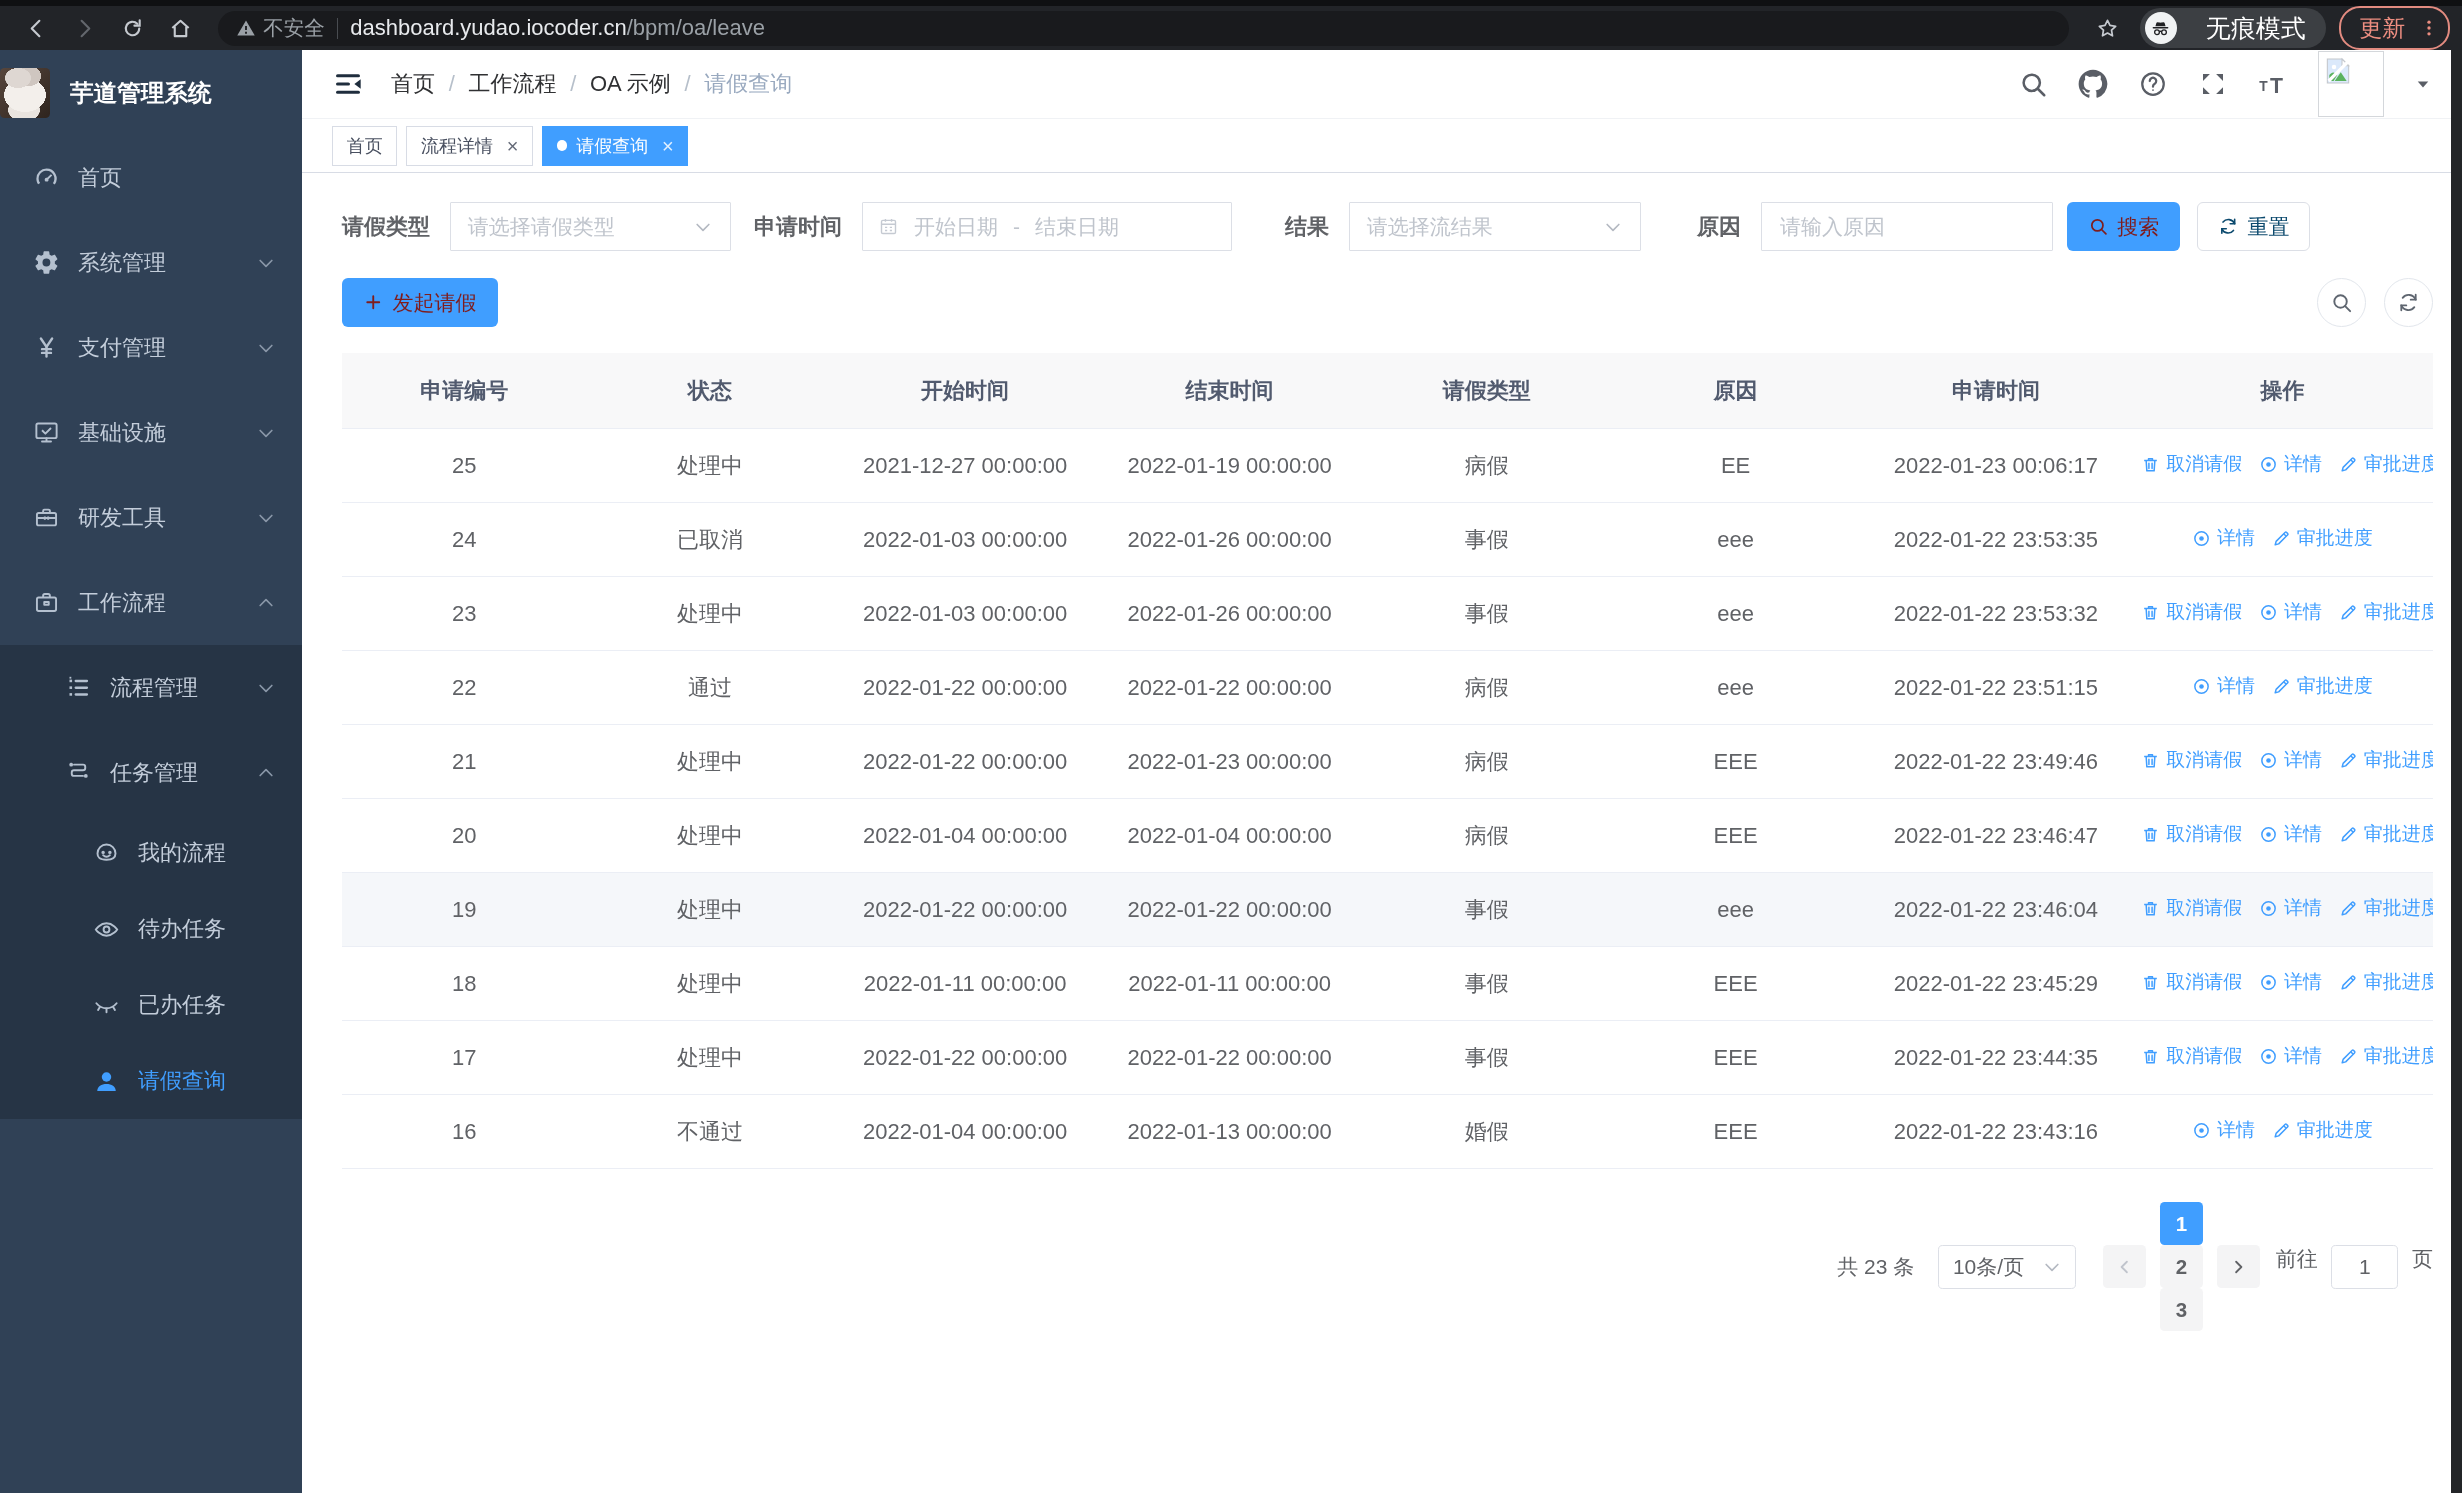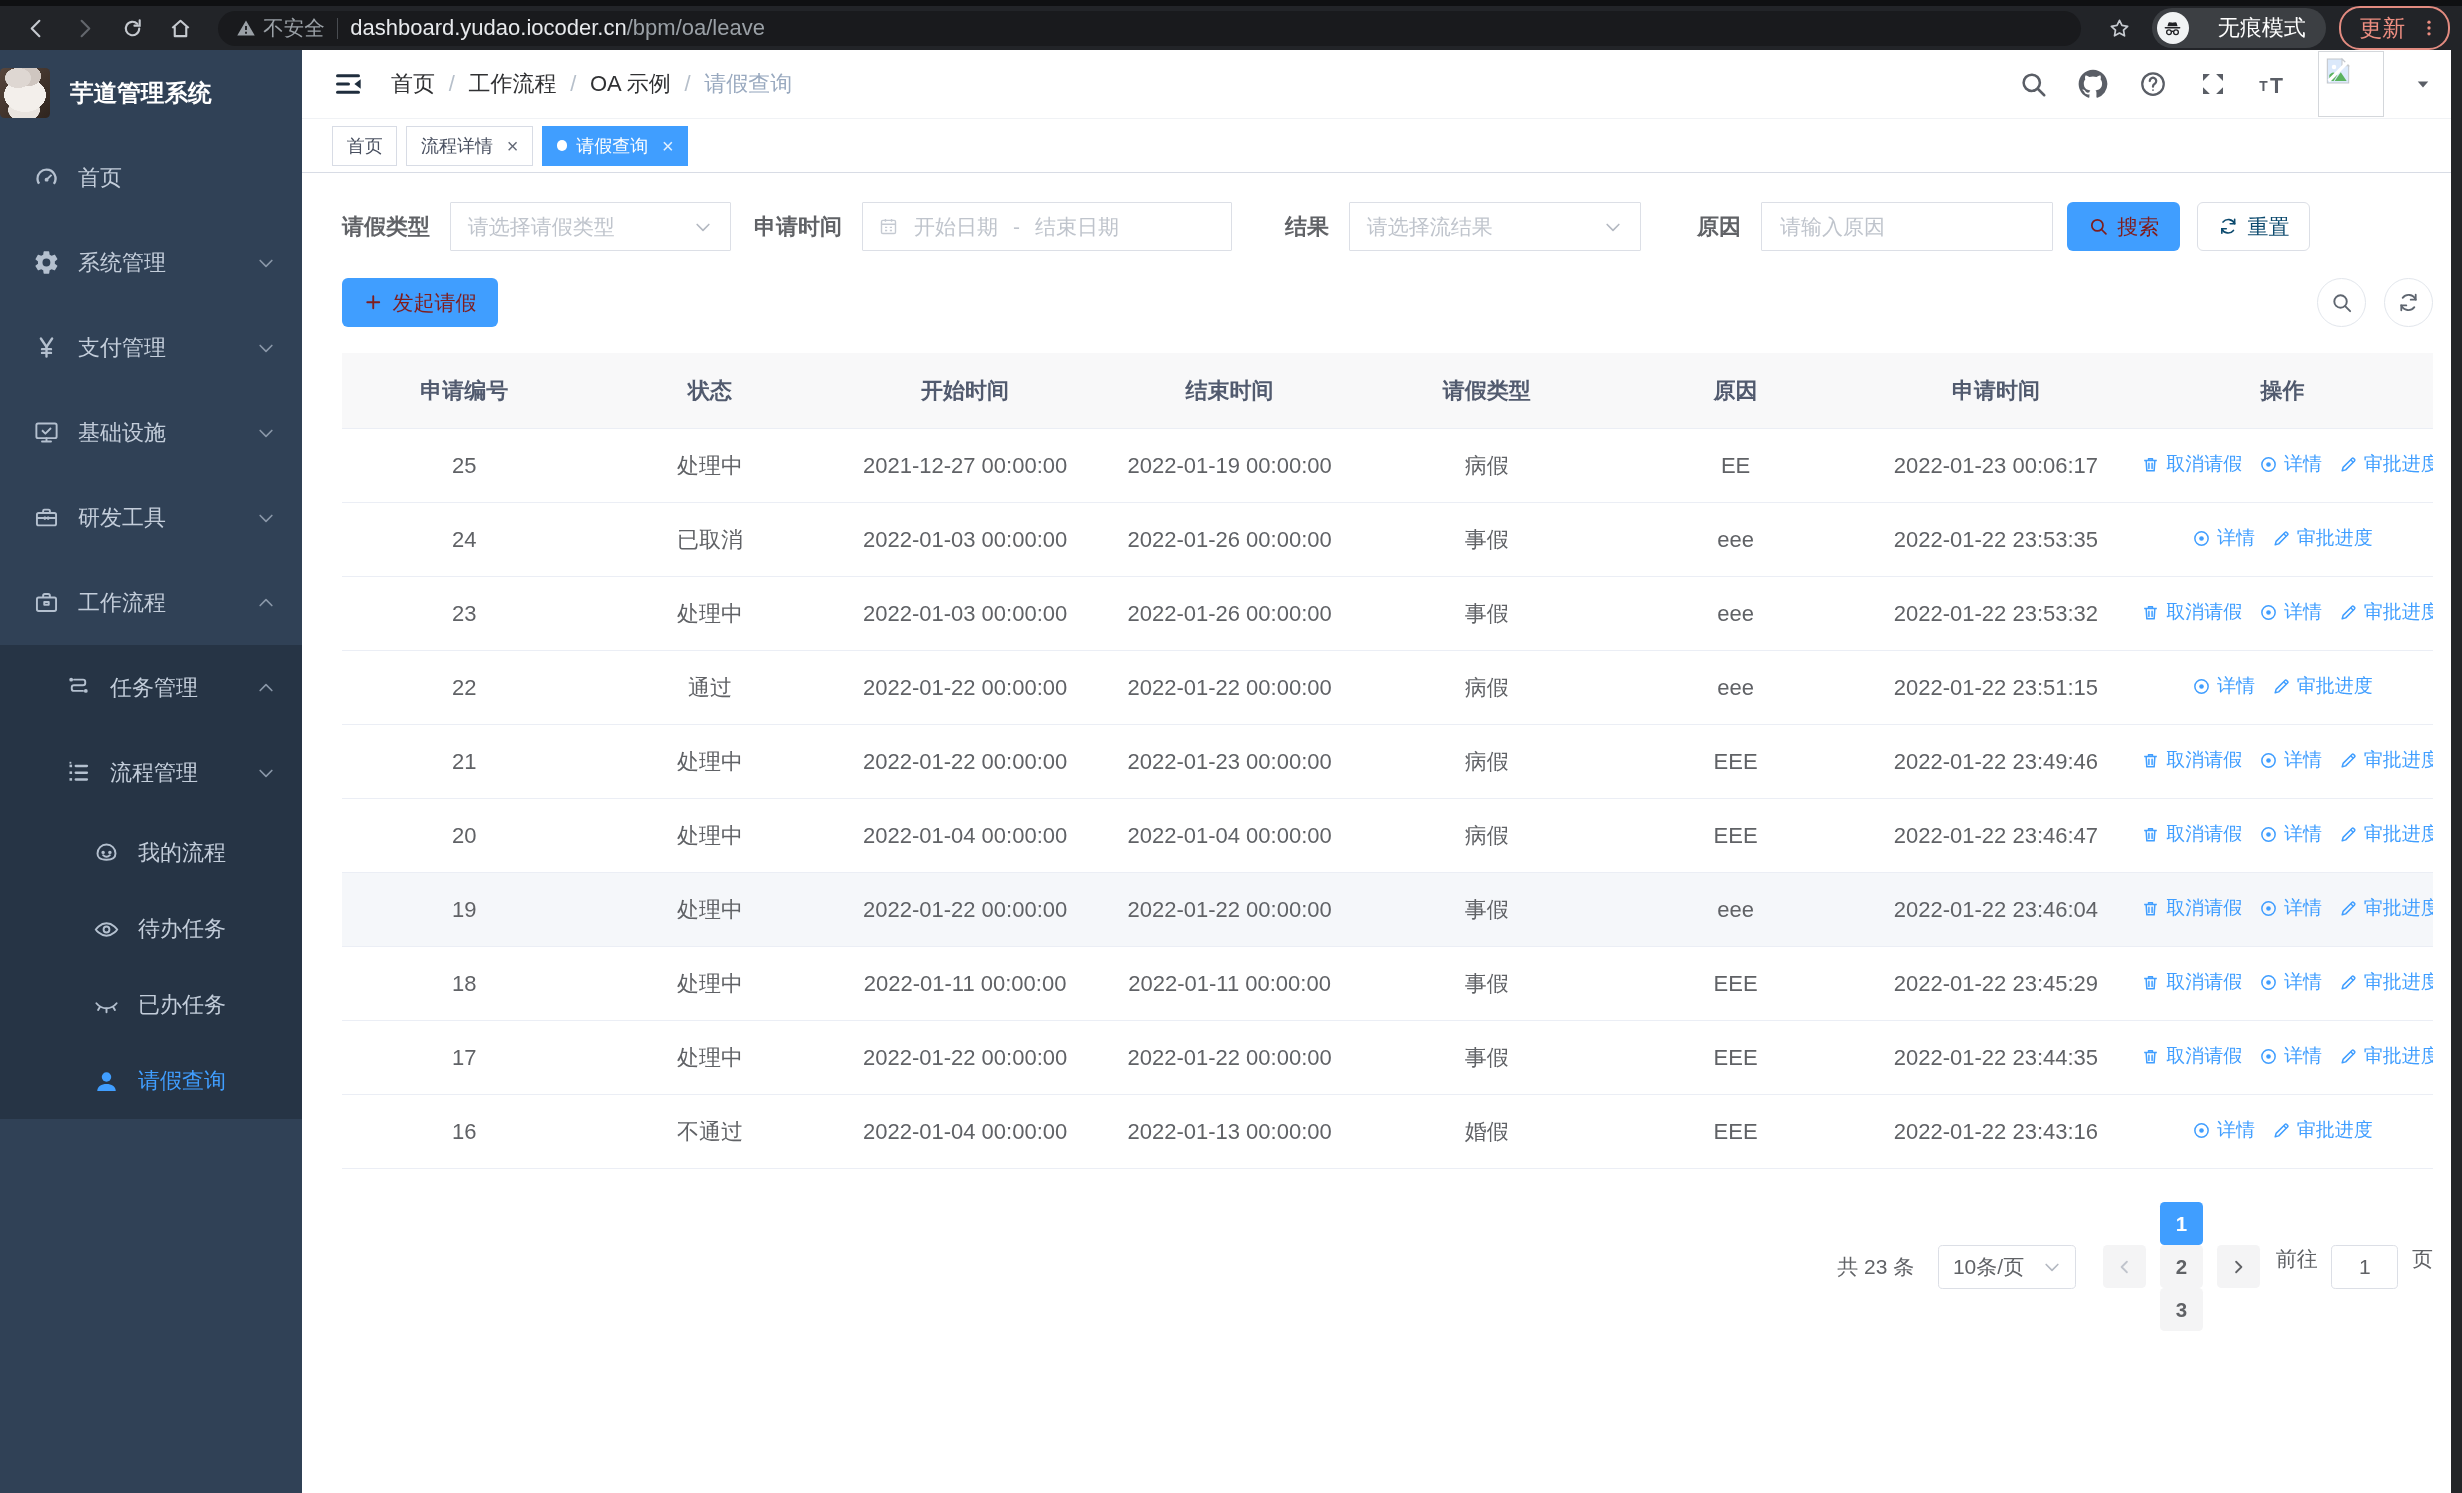--- a/index.html
+++ b/index.html
@@ -12,21 +12,21 @@
   .browser-toolbar{height:44px;background:#222428;display:flex;align-items:center;padding:0 12px}
   .bicon{width:30px;height:30px;color:#c6cad0;display:flex;align-items:center;justify-content:center;margin:0 9px;flex:0 0 auto;cursor:pointer}
   .bicon svg{width:23px;height:23px}
   .bicon.dim{color:#63676d}
   .urlbar{flex:1;height:35px;background:#191a1d;border-radius:17.5px;display:flex;align-items:center;margin:0 13.7px;padding:0 18px;min-width:0;cursor:text}
   .uicon{color:#9aa0a6;margin-right:7.6px}.uicon svg{width:20px;height:20px}
   .sec{color:#9aa0a6;font-size:20.5px}
   .usep{width:1.5px;height:21px;background:#494c51;margin:0 12px}
   .host{color:#e8eaed;font-size:22px;white-space:nowrap}
   .path{color:#9aa0a6;font-size:22px;white-space:nowrap}
-  .incog{height:40px;background:#3c3f43;border-radius:20px;display:flex;align-items:center;gap:29px;padding:0 20px 0 4.6px;color:#fff;font-size:22px;margin:0 9px;flex:0 0 auto}
+  .incog{height:40px;background:#3c3f43;border-radius:20px;display:flex;align-items:center;gap:29px;padding:0 20px 0 4.6px;color:#fff;font-size:25px;margin:0 9px;flex:0 0 auto}
   .incog-circ{width:32px;height:32px;border-radius:50%;background:#f1f3f4;color:#202124;display:flex;align-items:center;justify-content:center}
   .incog-circ svg{width:21px;height:21px}
   .update-pill{height:40px;border:2.3px solid #e28b80;border-radius:21px;display:flex;align-items:center;gap:13.7px;padding:0 9px 0 18px;color:#ec8d80;font-size:23px;margin-left:4.6px;cursor:pointer;flex:0 0 auto}
   .dots{color:#ec8d80}.dots svg{width:20px;height:20px}
 
   
   .app{display:flex;height:1443px}
   .sidebar{width:302px;flex:0 0 auto;background:#304156;color:#c3cdda;overflow:hidden}
   .logo{height:85px;display:flex;align-items:center;gap:20px}
   .logo-img{width:50px;height:50px;border-radius:4.6px;flex:0 0 auto;background:
@@ -276,49 +276,49 @@
           <span class="mi-label">工作流程</span>
           <span class="mi-chevron">
             <svg viewBox="0 0 24 24" fill="none" stroke="currentColor" stroke-width="2">
               <path d="M5 15l7-7 7 7" stroke-linecap="round" stroke-linejoin="round"></path>
             </svg>
           </span>
         </div>
         <div class="submenu-block">
           <div class="menu-item lvl2">
             <span class="mi-icon">
-              <svg viewBox="0 0 24 24" fill="none" stroke="currentColor" stroke-width="1.7" stroke-linecap="round">
-                <path d="M8 5h8a2 2 0 0 1 2 2v1a2 2 0 0 1-2 2H8a2 2 0 0 0-2 2v1a2 2 0 0 0 2 2h8"></path>
-                <circle cx="5.5" cy="5" r="1.7" fill="currentColor" stroke="none"></circle>
-                <circle cx="18.5" cy="15" r="1.7" fill="currentColor" stroke="none"></circle>
-              </svg>
-            </span>
-            <span class="mi-label">任务管理</span>
-            <span class="mi-chevron">
-              <svg viewBox="0 0 24 24" fill="none" stroke="currentColor" stroke-width="2">
-                <path d="M5 15l7-7 7 7" stroke-linecap="round" stroke-linejoin="round"></path>
-              </svg>
-            </span>
-          </div>
-          <div class="menu-item lvl2">
-            <span class="mi-icon">
               <svg viewBox="0 0 24 24" fill="currentColor">
                 <rect x="8.5" y="5" width="12" height="2.3" rx="1"></rect>
                 <rect x="8.5" y="11" width="12" height="2.3" rx="1"></rect>
                 <rect x="8.5" y="17" width="12" height="2.3" rx="1"></rect>
                 <rect x="4" y="5" width="2.3" height="2.3"></rect>
                 <rect x="4" y="11" width="2.3" height="2.3"></rect>
                 <rect x="4" y="17" width="2.3" height="2.3"></rect>
                 <rect x="4" y="2.5" width="1.6" height="1.6"></rect>
               </svg>
             </span>
             <span class="mi-label">流程管理</span>
             <span class="mi-chevron">
               <svg viewBox="0 0 24 24" fill="none" stroke="currentColor" stroke-width="2">
                 <path d="M5 9l7 7 7-7" stroke-linecap="round" stroke-linejoin="round"></path>
+              </svg>
+            </span>
+          </div>
+          <div class="menu-item lvl2">
+            <span class="mi-icon">
+              <svg viewBox="0 0 24 24" fill="none" stroke="currentColor" stroke-width="1.7" stroke-linecap="round">
+                <path d="M8 5h8a2 2 0 0 1 2 2v1a2 2 0 0 1-2 2H8a2 2 0 0 0-2 2v1a2 2 0 0 0 2 2h8"></path>
+                <circle cx="5.5" cy="5" r="1.7" fill="currentColor" stroke="none"></circle>
+                <circle cx="18.5" cy="15" r="1.7" fill="currentColor" stroke="none"></circle>
+              </svg>
+            </span>
+            <span class="mi-label">任务管理</span>
+            <span class="mi-chevron">
+              <svg viewBox="0 0 24 24" fill="none" stroke="currentColor" stroke-width="2">
+                <path d="M5 15l7-7 7 7" stroke-linecap="round" stroke-linejoin="round"></path>
               </svg>
             </span>
           </div>
           <div class="menu-item lvl3">
             <span class="mi-icon">
               <svg viewBox="0 0 24 24" fill="none" stroke="currentColor" stroke-width="1.7">
                 <path d="M4 12a8 8 0 0 1 16 0c0 3-1.5 5.5-8 5.5S4 15 4 12z"></path>
                 <circle cx="9" cy="11" r=".7" fill="currentColor"></circle>
                 <circle cx="15" cy="11" r=".7" fill="currentColor"></circle>
                 <path d="M9 13.5c1 1 2 1.4 3 1.4s2-.4 3-1.4" stroke-linecap="round"></path>

